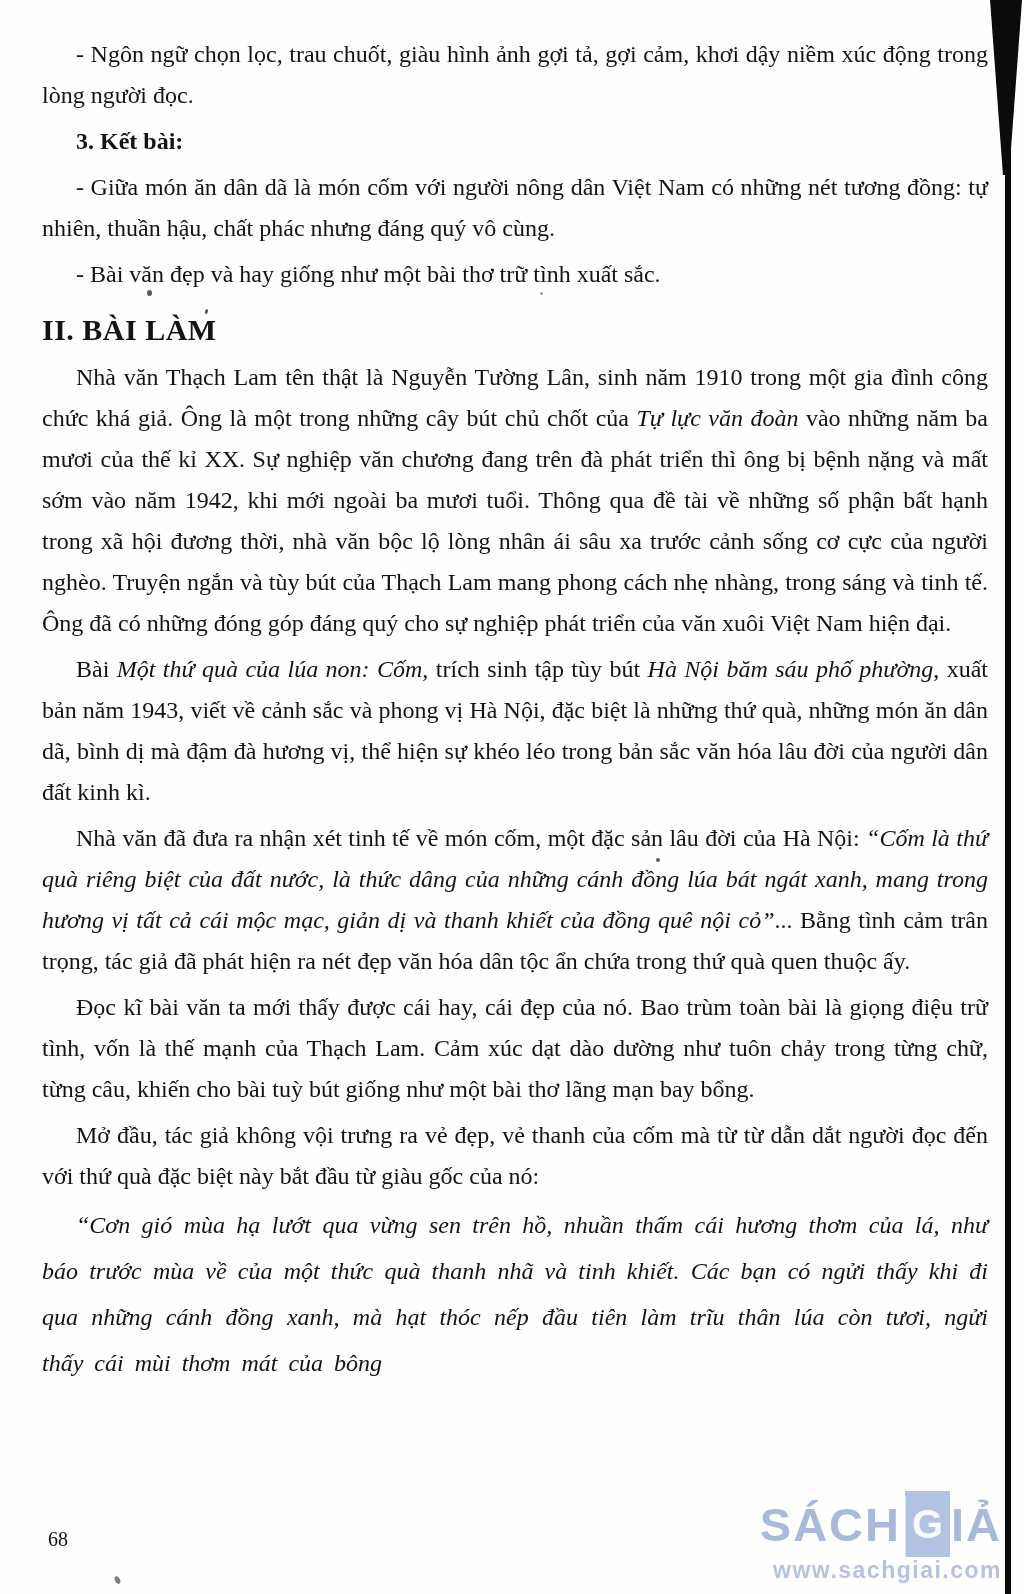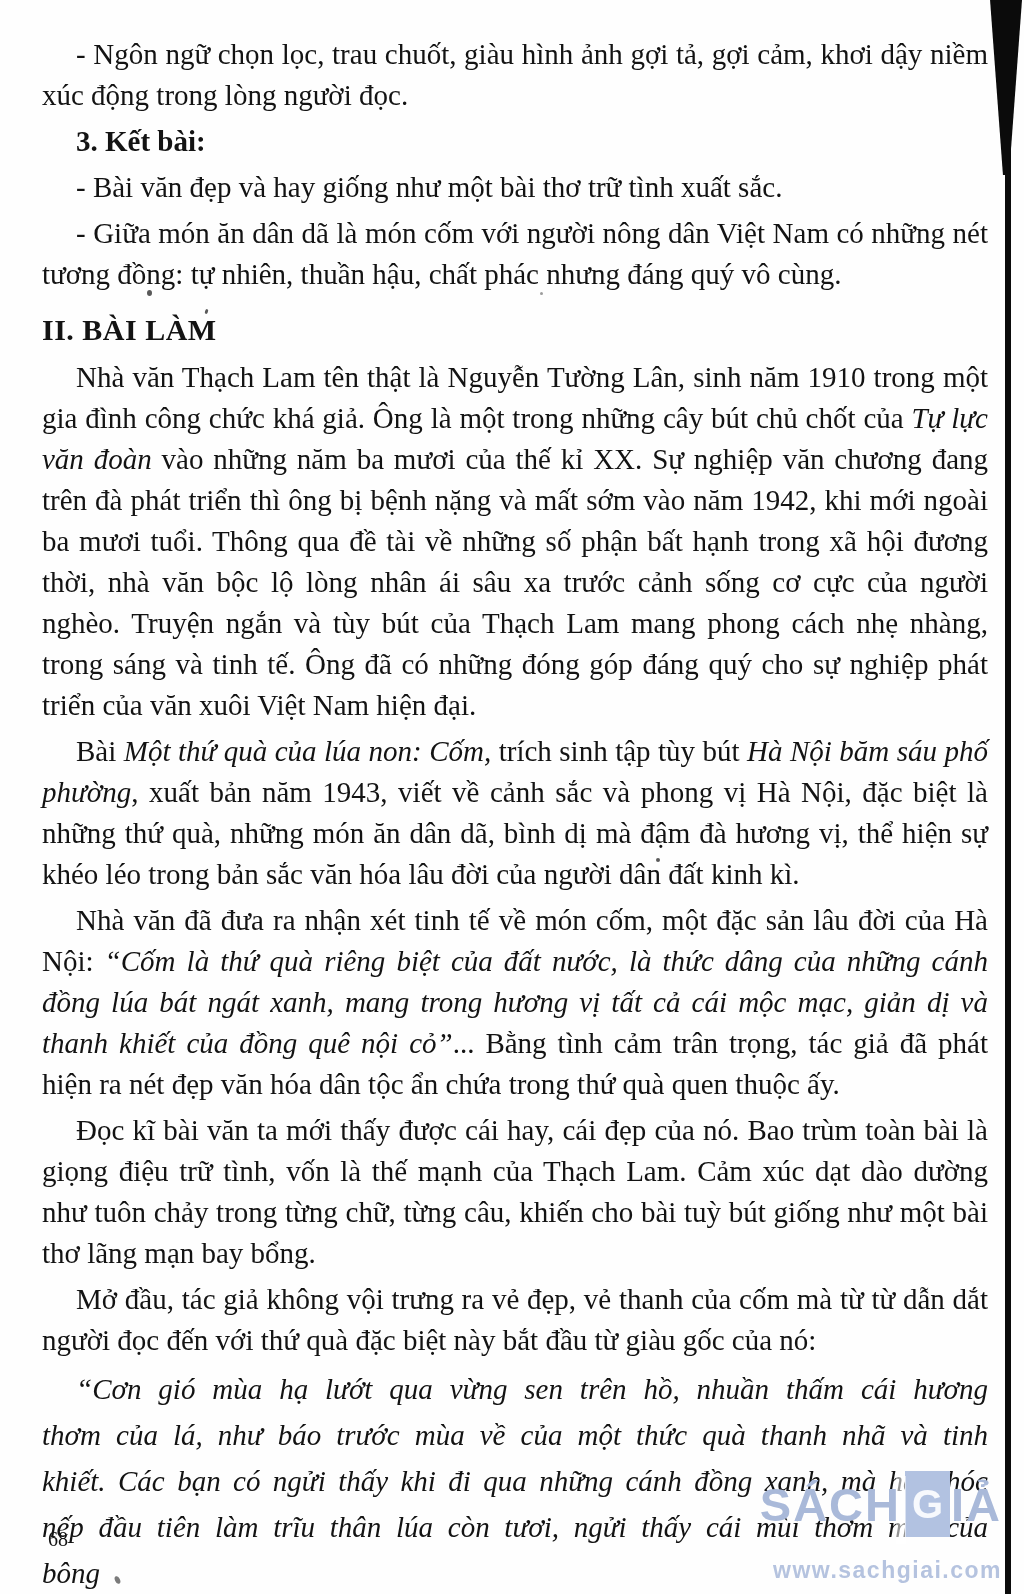--- a/index.html
+++ b/index.html
@@ -28,21 +28,21 @@
     background: #0b0b0b;
     clip-path: polygon(6% 0, 100% 0, 62% 100%, 44% 100%);
   }
   .content {
     position: absolute;
     left: 42px; top: 34px;
     width: 946px;
   }
   .content p {
     margin: 0 0 5px 0;
-    font-size: 29px;
+    font-size: 24px;
     line-height: 41px;
     text-align: justify;
     text-indent: 34px;
   }
   .b { font-weight: bold; }
   .i { font-style: italic; }
   .section-heading {
     font-size: 30px;
     font-weight: bold;
     margin: 18px 0 10px 0;
@@ -84,21 +84,21 @@
     font-size: 40px;
     letter-spacing: 0;
   }
   .gbox .flap {
     position: absolute;
     left: -9px; top: 5px;
     width: 10px; height: 68px;
     opacity: 0.55;
   }
   .wm-url {
-    margin-top: 20px;
+    margin-top: 0;
     font-size: 23px;
     font-weight: bold;
     letter-spacing: 1.5px;
   }
   
   .speck { position: absolute; background: #5a5a5a; border-radius: 50%; }
   .speck.s1 { left: 147px; top: 290px; width: 5px; height: 6px; }
   .speck.s2 { left: 205px; top: 309px; width: 3px; height: 5px; transform: rotate(20deg); }
   .speck.s3 { left: 656px; top: 858px; width: 4px; height: 4px; }
   .speck.s4 { left: 115px; top: 1576px; width: 5px; height: 8px; transform: rotate(-25deg); opacity: .8; }
@@ -108,23 +108,23 @@
 <body>
 
 <div class="page">
 
   <div class="content">
 
     <p>- Ngôn ngữ chọn lọc, trau chuốt, giàu hình ảnh gợi tả, gợi cảm, khơi dậy niềm xúc động trong lòng người đọc.</p>
 
     <p class="b">3. Kết bài:</p>
 
+    <p>- Giữa món ăn dân dã là món cốm với người nông dân Việt Nam có những nét tương đồng: tự nhiên, thuần hậu, chất phác nhưng đáng quý vô cùng.</p>
+
     <p>- Bài văn đẹp và hay giống như một bài thơ trữ tình xuất sắc.</p>
-
-    <p>- Giữa món ăn dân dã là món cốm với người nông dân Việt Nam có những nét tương đồng: tự nhiên, thuần hậu, chất phác nhưng đáng quý vô cùng.</p>
 
     <div class="section-heading">II. BÀI LÀM</div>
 
     <p><span>Nhà văn Thạch Lam tên thật là Nguyễn Tường Lân, sinh năm 1910 trong một gia đình công chức khá giả. Ông là một trong những cây bút chủ chốt của </span><span class="i">Tự lực văn đoàn</span><span> vào những năm ba mươi của thế kỉ XX. Sự nghiệp văn chương đang trên đà phát triển thì ông bị bệnh nặng và mất sớm vào năm 1942, khi mới ngoài ba mươi tuổi. Thông qua đề tài về những số phận bất hạnh trong xã hội đương thời, nhà văn bộc lộ lòng nhân ái sâu xa trước cảnh sống cơ cực của người nghèo. Truyện ngắn và tùy bút của Thạch Lam mang phong cách nhẹ nhàng, trong sáng và tinh tế. Ông đã có những đóng góp đáng quý cho sự nghiệp phát triển của văn xuôi Việt Nam hiện đại.</span></p>
 
     <p><span>Bài </span><span class="i">Một thứ quà của lúa non: Cốm,</span><span> trích sinh tập tùy bút </span><span class="i">Hà Nội băm sáu phố phường</span><span>, xuất bản năm 1943, viết về cảnh sắc và phong vị Hà Nội, đặc biệt là những thứ quà, những món ăn dân dã, bình dị mà đậm đà hương vị, thể hiện sự khéo léo trong bản sắc văn hóa lâu đời của người dân đất kinh kì.</span></p>
 
     <p><span>Nhà văn đã đưa ra nhận xét tinh tế về món cốm, một đặc sản lâu đời của Hà Nội: </span><span class="i">“Cốm là thứ quà riêng biệt của đất nước, là thức dâng của những cánh đồng lúa bát ngát xanh, mang trong hương vị tất cả cái mộc mạc, giản dị và thanh khiết của đồng quê nội cỏ”</span><span>... Bằng tình cảm trân trọng, tác giả đã phát hiện ra nét đẹp văn hóa dân tộc ẩn chứa trong thứ quà quen thuộc ấy.</span></p>
 
     <p>Đọc kĩ bài văn ta mới thấy được cái hay, cái đẹp của nó. Bao trùm toàn bài là giọng điệu trữ tình, vốn là thế mạnh của Thạch Lam. Cảm xúc dạt dào dường như tuôn chảy trong từng chữ, từng câu, khiến cho bài tuỳ bút giống như một bài thơ lãng mạn bay bổng.</p>

